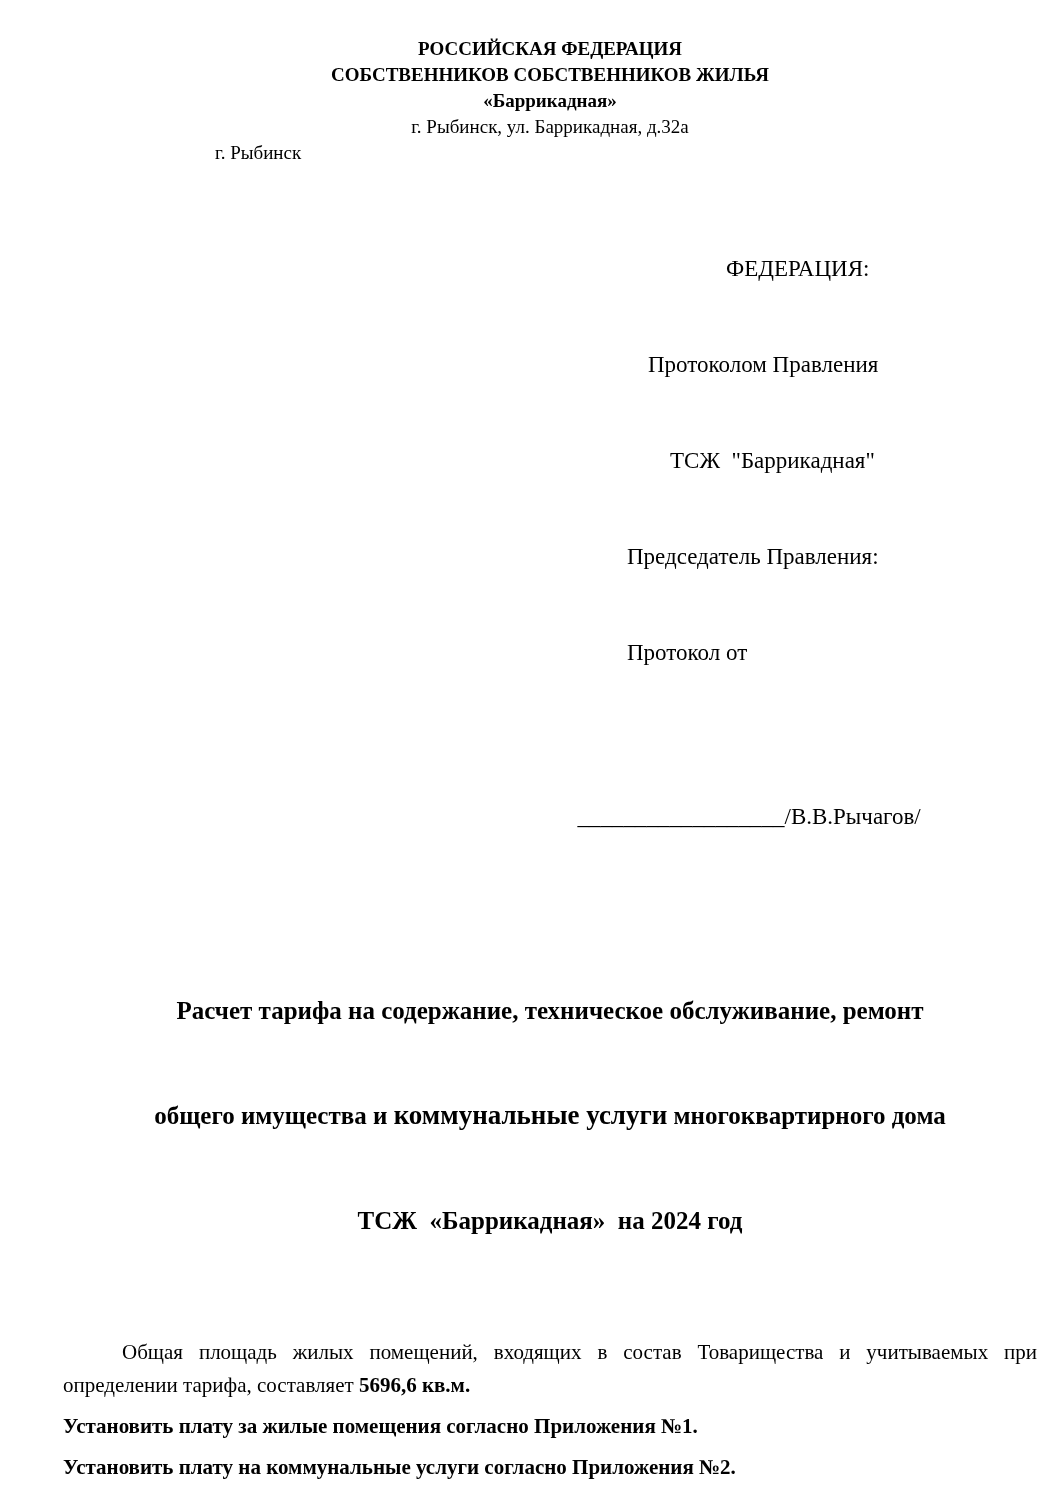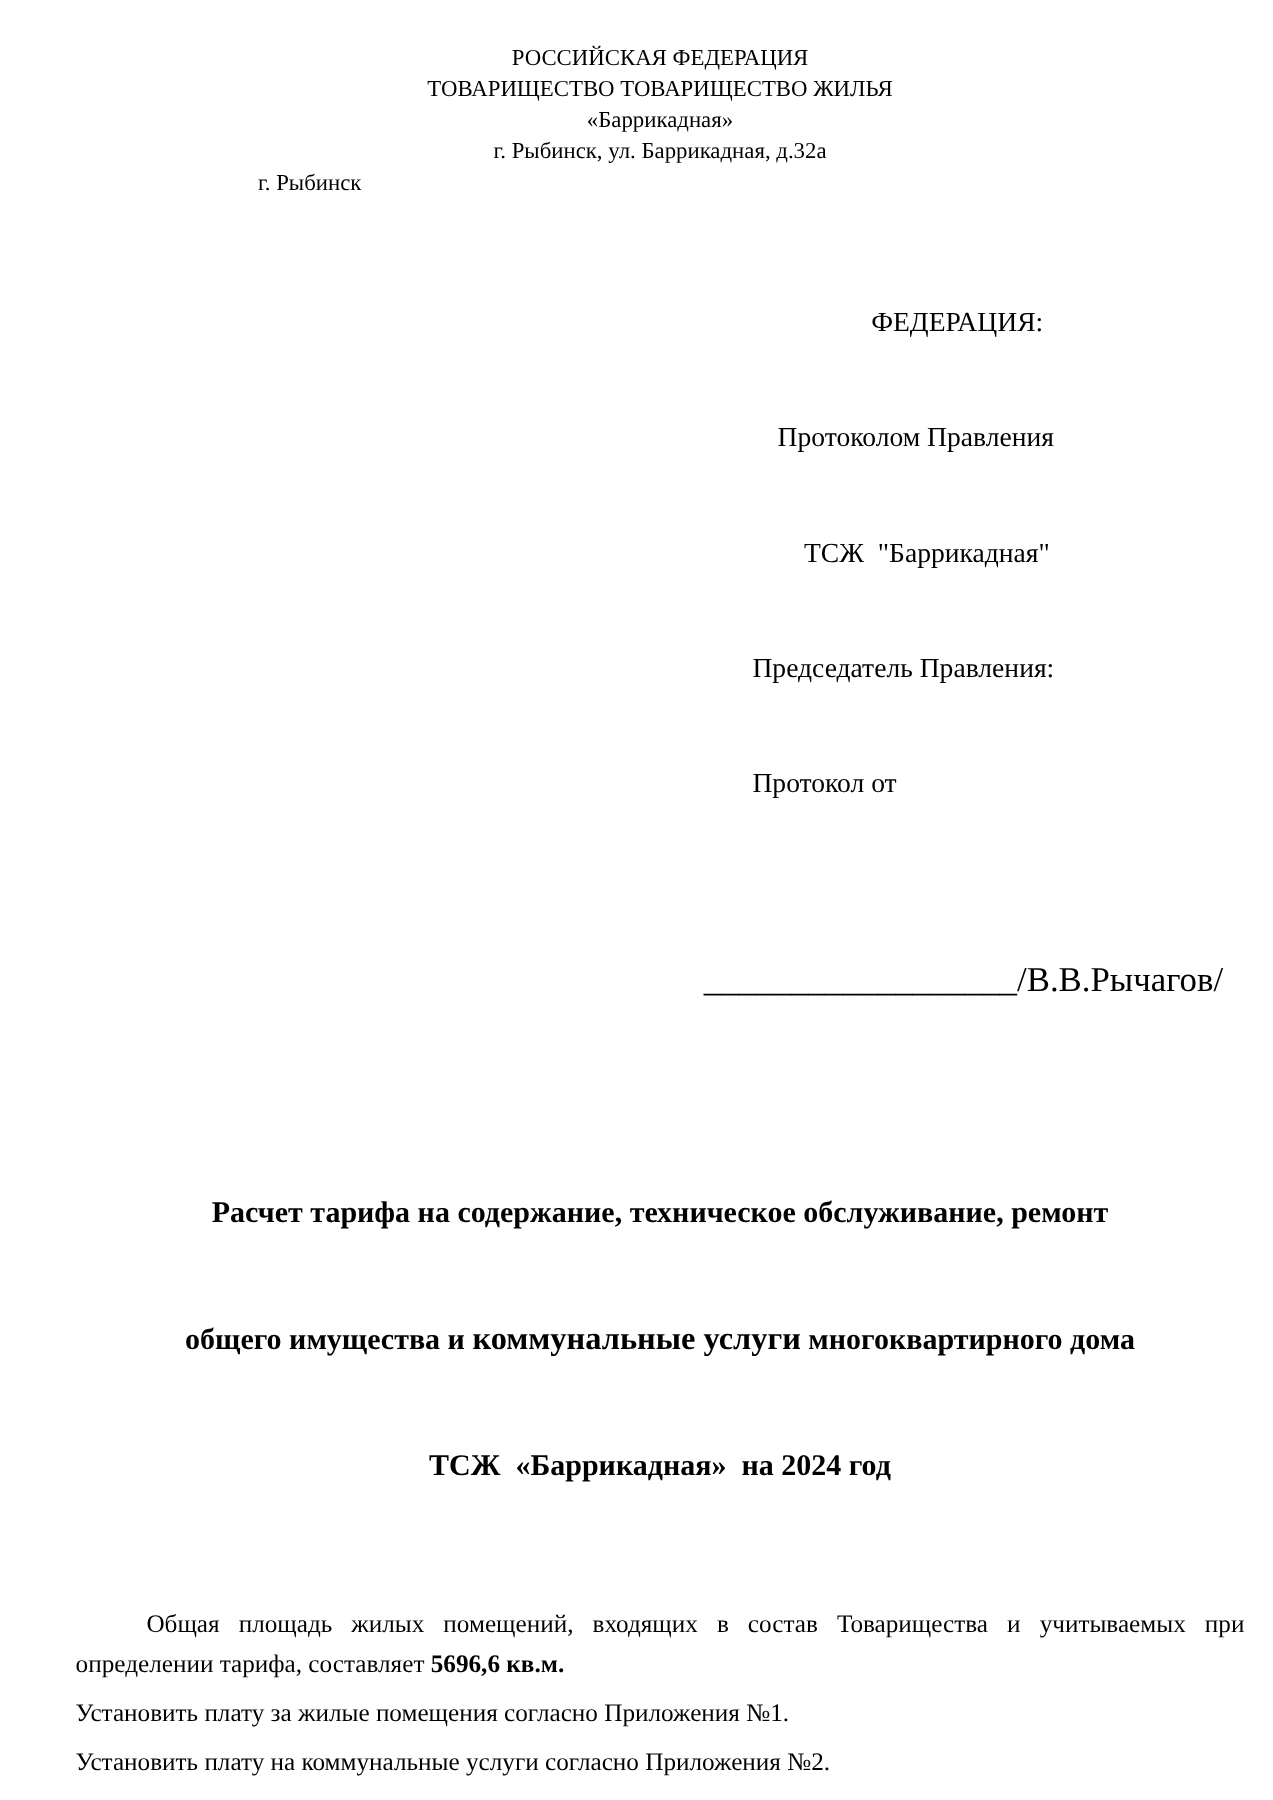--- a/index.html
+++ b/index.html
@@ -20,39 +20,39 @@
     margin-left: 63px;
     width: 974px;
   }
   
   .letterhead {
     padding-top: 36px;
     font-size: 19px;
     line-height: 26px;
   }
   .lh-center { text-align: center; }
-  .bold { font-weight: normal; }
+  .bold { font-weight: bold; }
   .lh-org   { margin-left: 80px;  }
   .lh-city  { margin-left: 152px; }
   
   .approval {
     margin-top: 23px;
     margin-left: 564px;
     font-size: 23px;
     line-height: 32px;
     white-space: pre-wrap;
   }
   .appr-1 { padding-left: 99px; }
   .appr-2 { padding-left: 21px; }
   .appr-3 { padding-left: 43px; }
   
   .signature {
     margin-top: 36px;
     margin-left: 480px;
-    font-size: 29px;
+    font-size: 23px;
     line-height: 32px;
     white-space: pre;
   }
   
   .doc-title {
     margin: 58px 0 0 0;
     text-align: center;
     font-weight: bold;
     font-size: 25px;
     line-height: 35px;
@@ -70,21 +70,21 @@
   .just   { text-align: justify; }
 </style>
 </head>
 <body>
 
 <div class="page">
   <div class="content">
 
     <div class="letterhead">
       <div class="lh-center bold">РОССИЙСКАЯ ФЕДЕРАЦИЯ</div>
-      <div class="lh-center bold">ТОВАРИЩЕСТВО ТОВАРИЩЕСТВО ЖИЛЬЯ</div>
+      <div class="lh-center bold">СОБСТВЕННИКОВ СОБСТВЕННИКОВ ЖИЛЬЯ</div>
       <div class="lh-center bold">«Баррикадная»</div>
       <div class="lh-center">г. Рыбинск, ул. Баррикадная, д.32а</div>
       <div class="lh-city">г. Рыбинск</div>
     </div>
 
     <div class="approval">
       <div class="appr-1">ФЕДЕРАЦИЯ:</div>
       <div class="appr-2">Протоколом Правления</div>
       <div class="appr-3">ТСЖ  "Баррикадная"</div>
       <div>Председатель Правления:</div>

